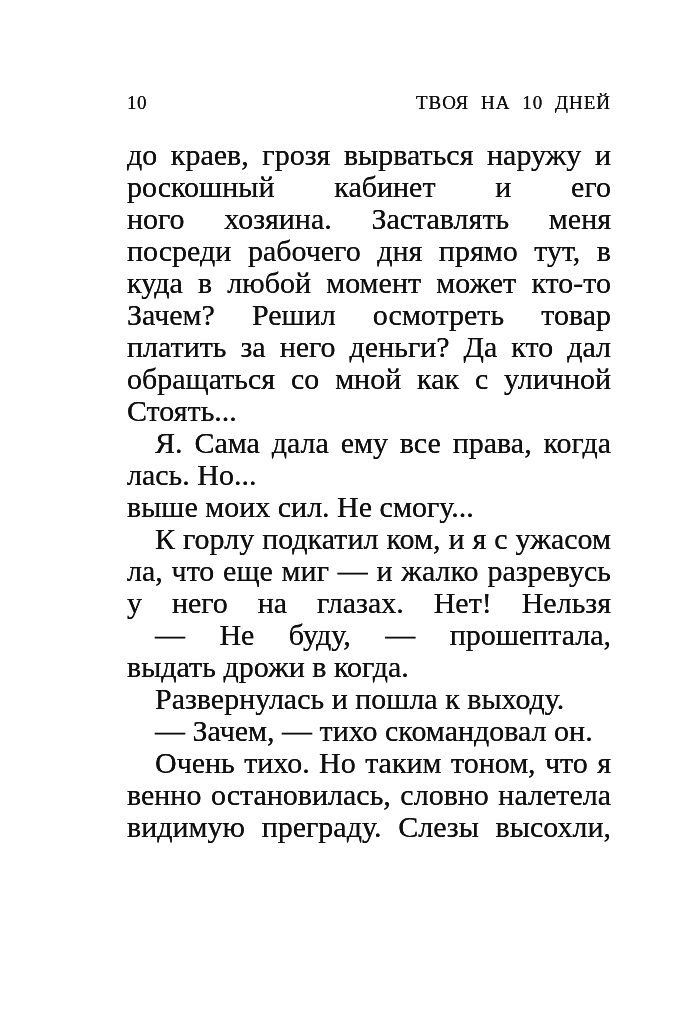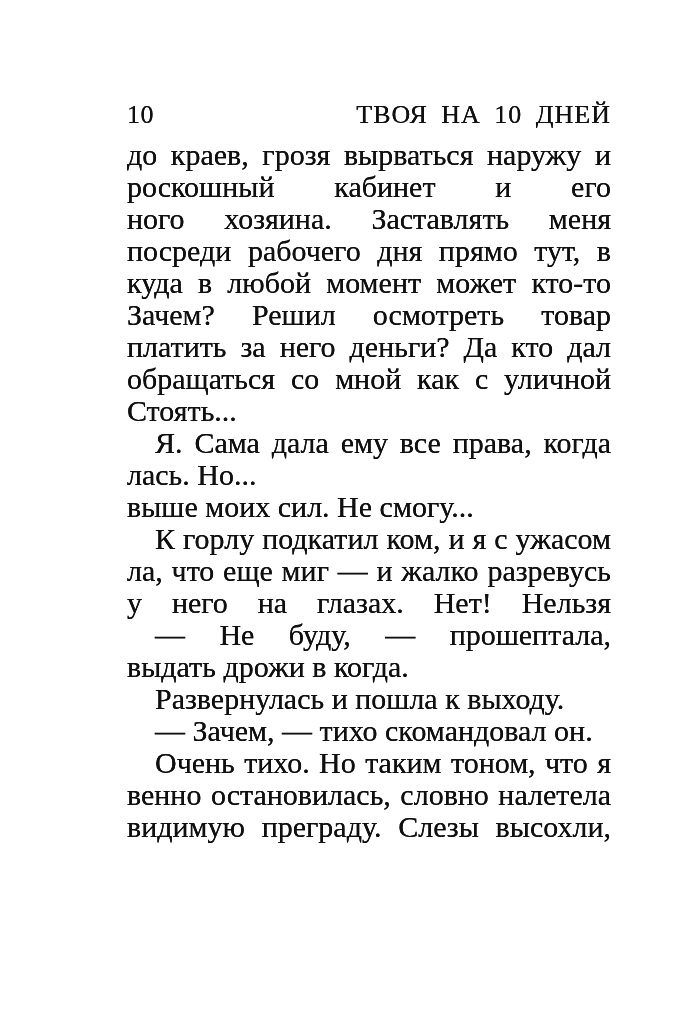--- a/index.html
+++ b/index.html
@@ -17,31 +17,30 @@
     overflow: hidden;
   }
   .page-header {
     position: absolute;
     left: 127px;
     top: 92px;
     width: 484px;
     display: flex;
     justify-content: space-between;
     align-items: baseline;
-    font-size: 26px;
+    font-size: 19px;
     line-height: 22px;
     text-shadow: 0 0 0.4px #000;
   }
   .page-number {
     letter-spacing: 0.5px;
   }
   .running-title {
     letter-spacing: 1px;
     word-spacing: 6px;
-    margin-top: 12px;
   }
   .page-body {
     position: absolute;
     left: 127px;
     top: 139px;
     width: 484px;
     font-size: 30px;
     text-shadow: 0 0 0.4px #000;
   }
   .body-line {

